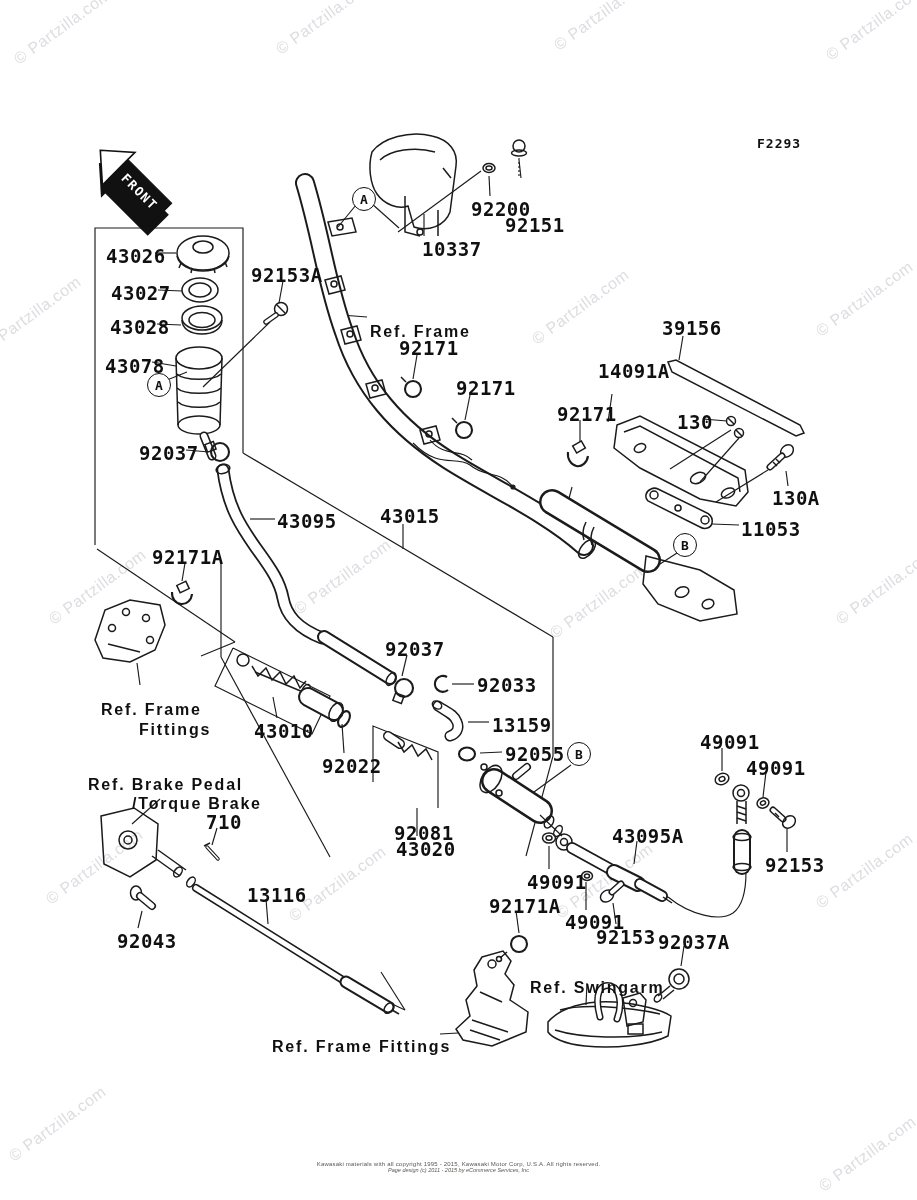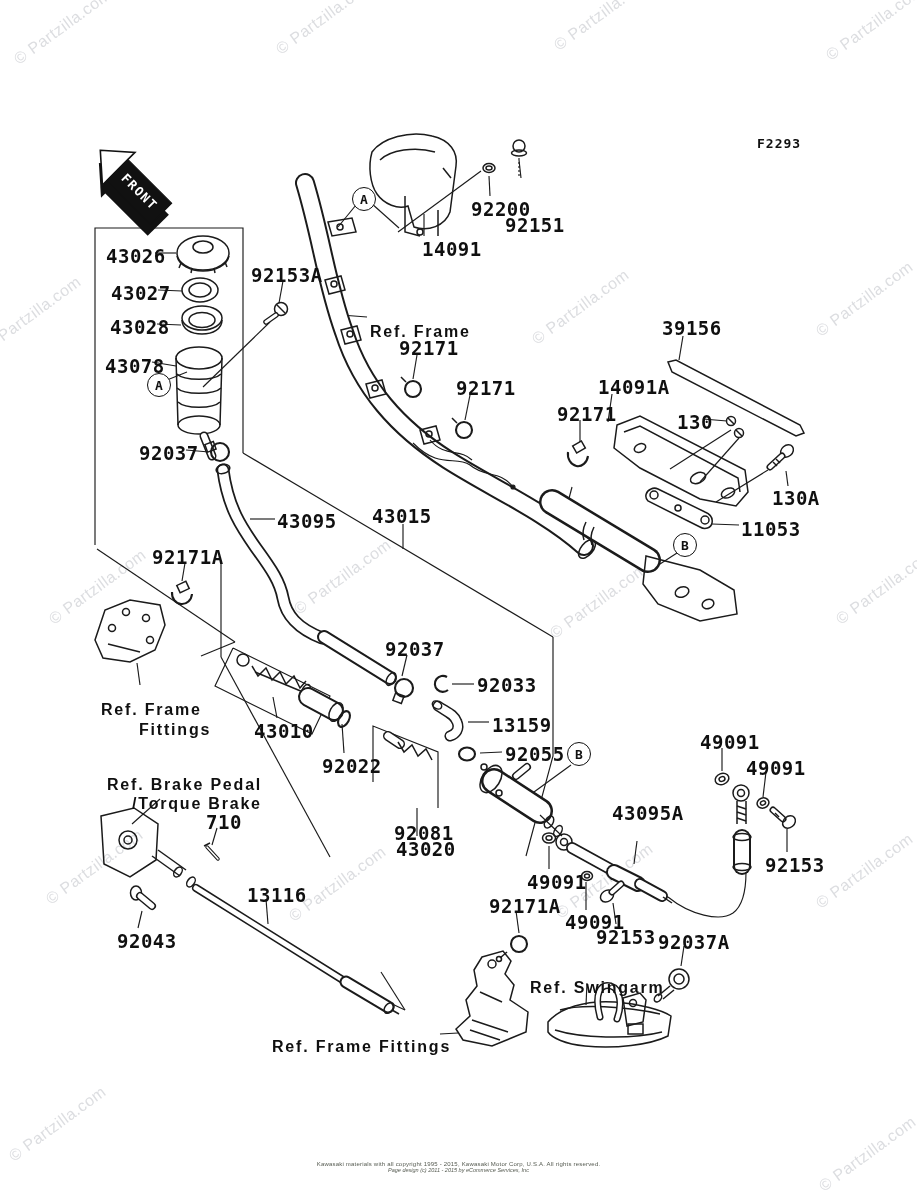--- a/index.html
+++ b/index.html
@@ -436,56 +436,56 @@
       <polygon points="88,180 114,157 114,203" fill="#fff" stroke="#111" stroke-width="1.6"></polygon>
       <rect x="114" y="167" width="62" height="30" fill="#111" stroke="#111"></rect>
       <text x="145" y="186" text-anchor="middle" fill="#fff" font-family="DejaVu Sans Mono, monospace" font-size="12.5" font-weight="bold" letter-spacing="1.5">FRONT</text>
     </g>
   </svg>
 
   <div id="labels-layer">
       <div class="lbl code" style="left: 757px; top: 136px;">F2293</div>
       <div class="lbl part" style="left: 505px; top: 180px; margin-top: 34px;">92151</div>
       <div class="lbl part" style="left: 471px; top: 198px;">92200</div>
-      <div class="lbl part" style="left: 422px; top: 238px;">14091</div>
+      <div class="lbl part" style="left: 422px; top: 238px;">10337</div>
       <div class="lbl part" style="left: 106px; top: 245px;">43026</div>
       <div class="lbl part" style="left: 111px; top: 282px;">43027</div>
       <div class="lbl part" style="left: 110px; top: 316px;">43028</div>
       <div class="lbl part" style="left: 105px; top: 355px;">43078</div>
       <div class="lbl part" style="left: 251px; top: 264px;">92153A</div>
       <div class="lbl part" style="left: 139px; top: 442px;">92037</div>
       <div class="lbl ref" style="left: 370px; top: 309px;">Ref. Frame</div>
       <div class="lbl part" style="left: 399px; top: 337px;">92171</div>
       <div class="lbl part" style="left: 456px; top: 377px;">92171</div>
       <div class="lbl part" style="left: 557px; top: 403px;">92171</div>
-      <div class="lbl part" style="left: 598px; top: 376px;">14091A</div>
+      <div class="lbl part" style="left: 598px; top: 360px;">14091A</div>
       <div class="lbl part" style="left: 662px; top: 317px;">39156</div>
       <div class="lbl part" style="left: 677px; top: 411px;">130</div>
       <div class="lbl part" style="left: 772px; top: 487px;">130A</div>
       <div class="lbl part" style="left: 741px; top: 518px;">11053</div>
       <div class="lbl part" style="left: 277px; top: 510px;">43095</div>
-      <div class="lbl part" style="left: 372px; top: 505px;">43015</div>
+      <div class="lbl part" style="left: 380px; top: 505px;">43015</div>
       <div class="lbl part" style="left: 152px; top: 546px;">92171A</div>
       <div class="lbl ref" style="left: 101px; top: 687px;">Ref. Frame</div>
       <div class="lbl ref" style="left: 139px; top: 707px; text-align: center;">Fittings</div>
       <div class="lbl part" style="left: 385px; top: 638px;">92037</div>
       <div class="lbl part" style="left: 477px; top: 674px;">92033</div>
       <div class="lbl part" style="left: 492px; top: 714px; text-align: center;">13159</div>
       <div class="lbl part" style="left: 505px; top: 743px;">92055</div>
       <div class="lbl part" style="left: 254px; top: 720px;">43010</div>
       <div class="lbl part" style="left: 322px; top: 755px;">92022</div>
       <div class="lbl part" style="left: 394px; top: 790px; margin-top: 32px;">92081</div>
       <div class="lbl part" style="left: 396px; top: 838px;">43020</div>
-      <div class="lbl ref" style="left: 107px; top: 762px;">Ref. Brake Pedal</div>
+      <div class="lbl ref" style="left: 88px; top: 762px;">Ref. Brake Pedal</div>
       <div class="lbl ref" style="left: 132px; top: 781px;">/Torque Brake</div>
       <div class="lbl part" style="left: 206px; top: 811px;">710</div>
       <div class="lbl part" style="left: 700px; top: 731px;">49091</div>
       <div class="lbl part" style="left: 746px; top: 757px;">49091</div>
       <div class="lbl part" style="left: 765px; top: 854px;">92153</div>
-      <div class="lbl part" style="left: 612px; top: 802px;">43095A</div>
+      <div class="lbl part" style="left: 612px; top: 825px;">43095A</div>
       <div class="lbl part" style="left: 527px; top: 871px;">49091</div>
       <div class="lbl part" style="left: 489px; top: 895px;">92171A</div>
       <div class="lbl part" style="left: 565px; top: 911px;">49091</div>
       <div class="lbl part" style="left: 596px; top: 926px;">92153</div>
       <div class="lbl part" style="left: 658px; top: 931px;">92037A</div>
       <div class="lbl ref" style="left: 530px; top: 965px;">Ref. Swingarm</div>
       <div class="lbl part" style="left: 247px; top: 884px;">13116</div>
       <div class="lbl part" style="left: 117px; top: 930px;">92043</div>
       <div class="lbl ref" style="left: 272px; top: 1024px; text-align: center;">Ref. Frame Fittings</div>
       <div class="callout" style="left: 352px; top: 187px;">A</div>

